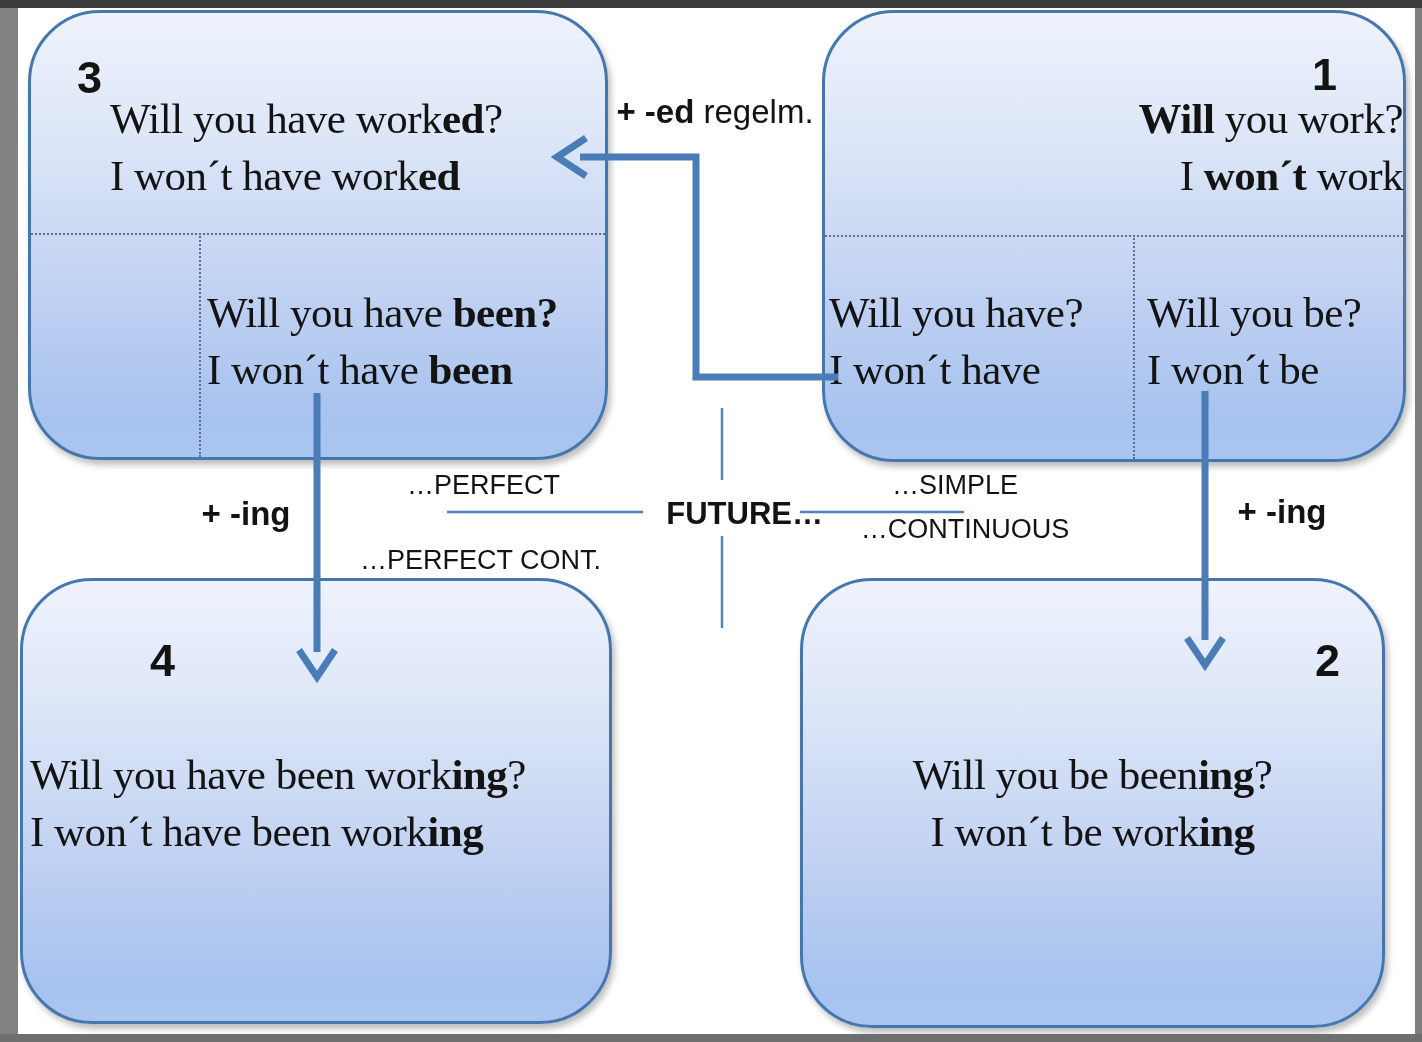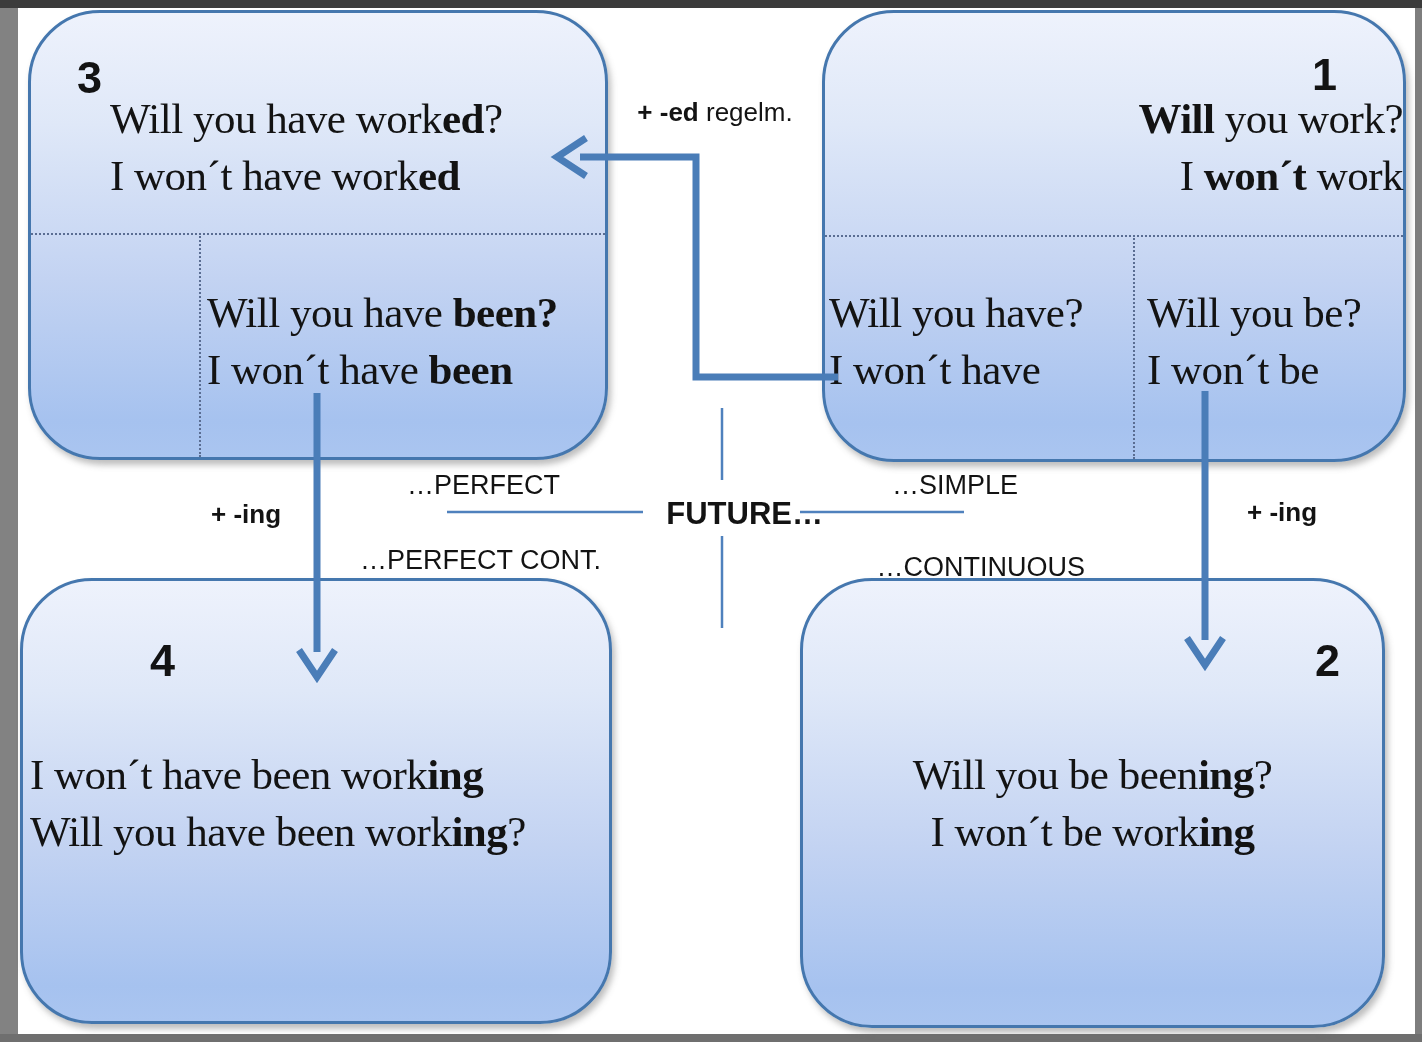--- a/index.html
+++ b/index.html
@@ -47,26 +47,26 @@
   #box3 .hdiv{top:220px;}
   #box3 .vdiv{left:168px;top:220px;}
   #box1 .hdiv{top:222px;}
   #box1 .vdiv{left:308px;top:222px;}
 
   
   .hublabel{position:absolute;font-size:27px;line-height:30px;white-space:nowrap;}
   #label-perfect{left:360px;top:470px;width:200px;text-align:right;}
   #label-simple{left:845px;top:470px;width:220px;text-align:center;}
   #label-perfect-cont{left:360px;top:545px;width:240px;text-align:left;}
-  #label-continuous{left:845px;top:552px;width:240px;text-align:right;}
+  #label-continuous{left:845px;top:514px;width:240px;text-align:center;}
   #future-title{position:absolute;left:623px;top:497px;width:200px;text-align:right;
     font-size:31px;font-weight:700;line-height:34px;white-space:nowrap;}
 
   
-  .arrowlabel{position:absolute;font-size:26px;line-height:36px;white-space:nowrap;text-align:center;}
+  .arrowlabel{position:absolute;font-size:33px;line-height:36px;white-space:nowrap;text-align:center;}
   .arrowlabel b{font-weight:700;}
   #ed-label{left:595px;top:94px;width:240px;}
   #ing-left-label{left:186px;top:496px;width:120px;font-weight:700;}
   #ing-right-label{left:1222px;top:494px;width:120px;font-weight:700;}
 
   
   #connectors{position:absolute;left:0;top:0;width:1422px;height:1042px;pointer-events:none;}
 </style>
 </head>
 <body>
@@ -106,22 +106,22 @@
     </div>
     <div class="btext" id="box1-sub-right">
       <div>Will you be?</div>
       <div>I won´t be</div>
     </div>
   </div>
 
   <div id="box4" class="qbox">
     <div class="num">4</div>
     <div class="btext" id="box4-main">
+      <div><span>Will you have been work</span><b>ing</b><span>?</span></div>
       <div><span>I won´t have been work</span><b>ing</b></div>
-      <div><span>Will you have been work</span><b>ing</b><span>?</span></div>
     </div>
   </div>
 
   <div id="box2" class="qbox">
     <div class="num">2</div>
     <div class="btext" id="box2-main">
       <div><span>Will you be been</span><b>ing</b><span>?</span></div>
       <div><span>I won´t be work</span><b>ing</b></div>
     </div>
   </div>

